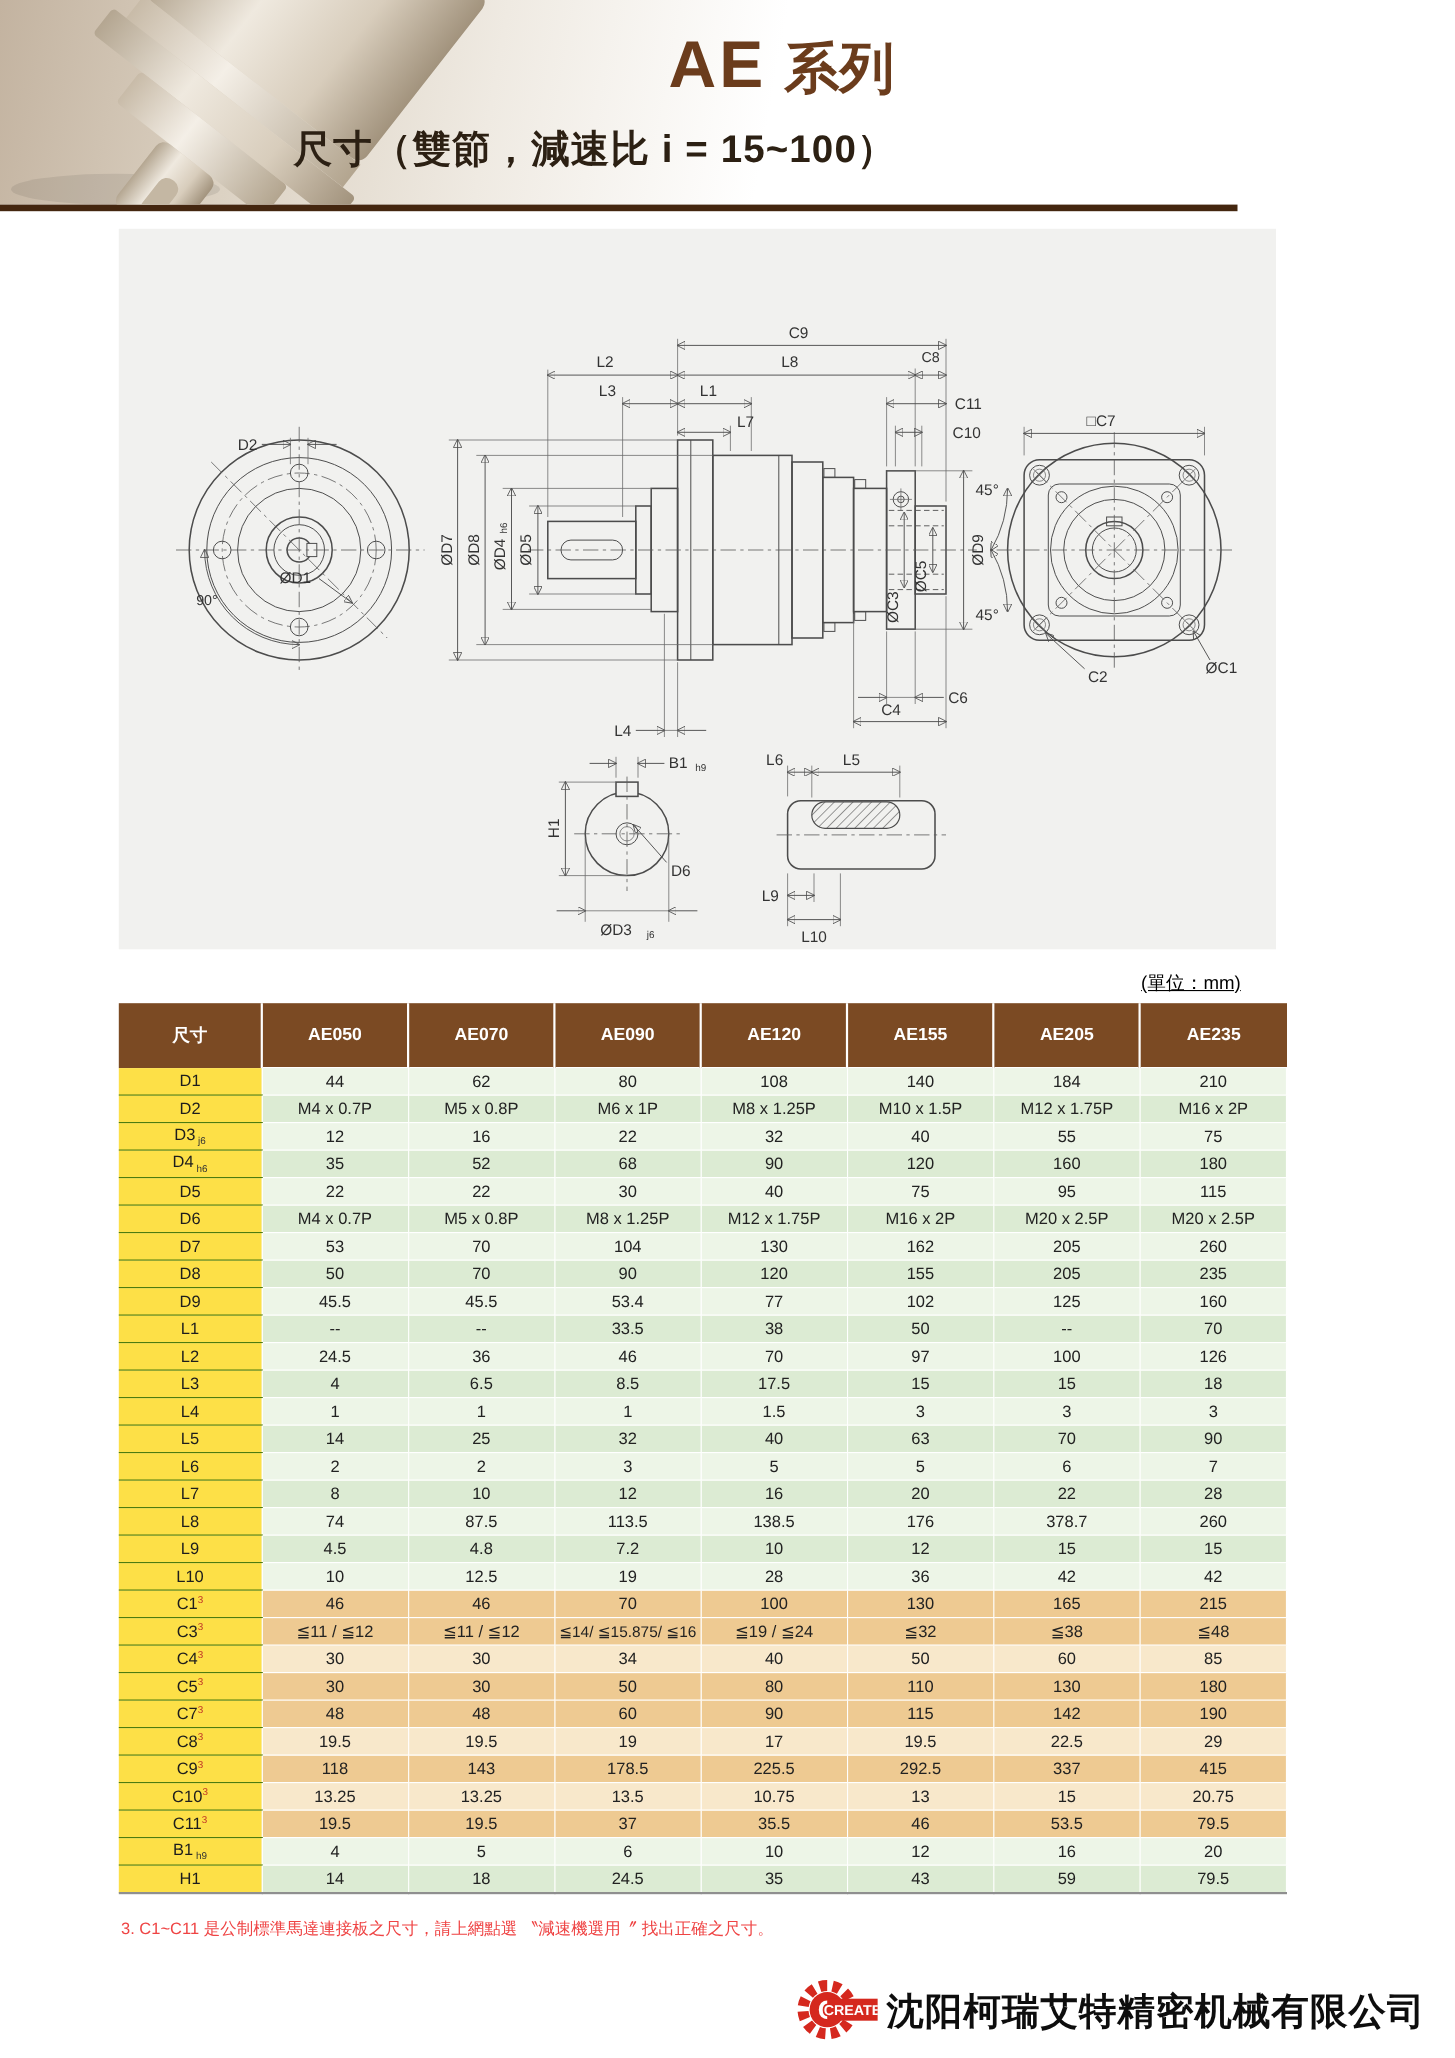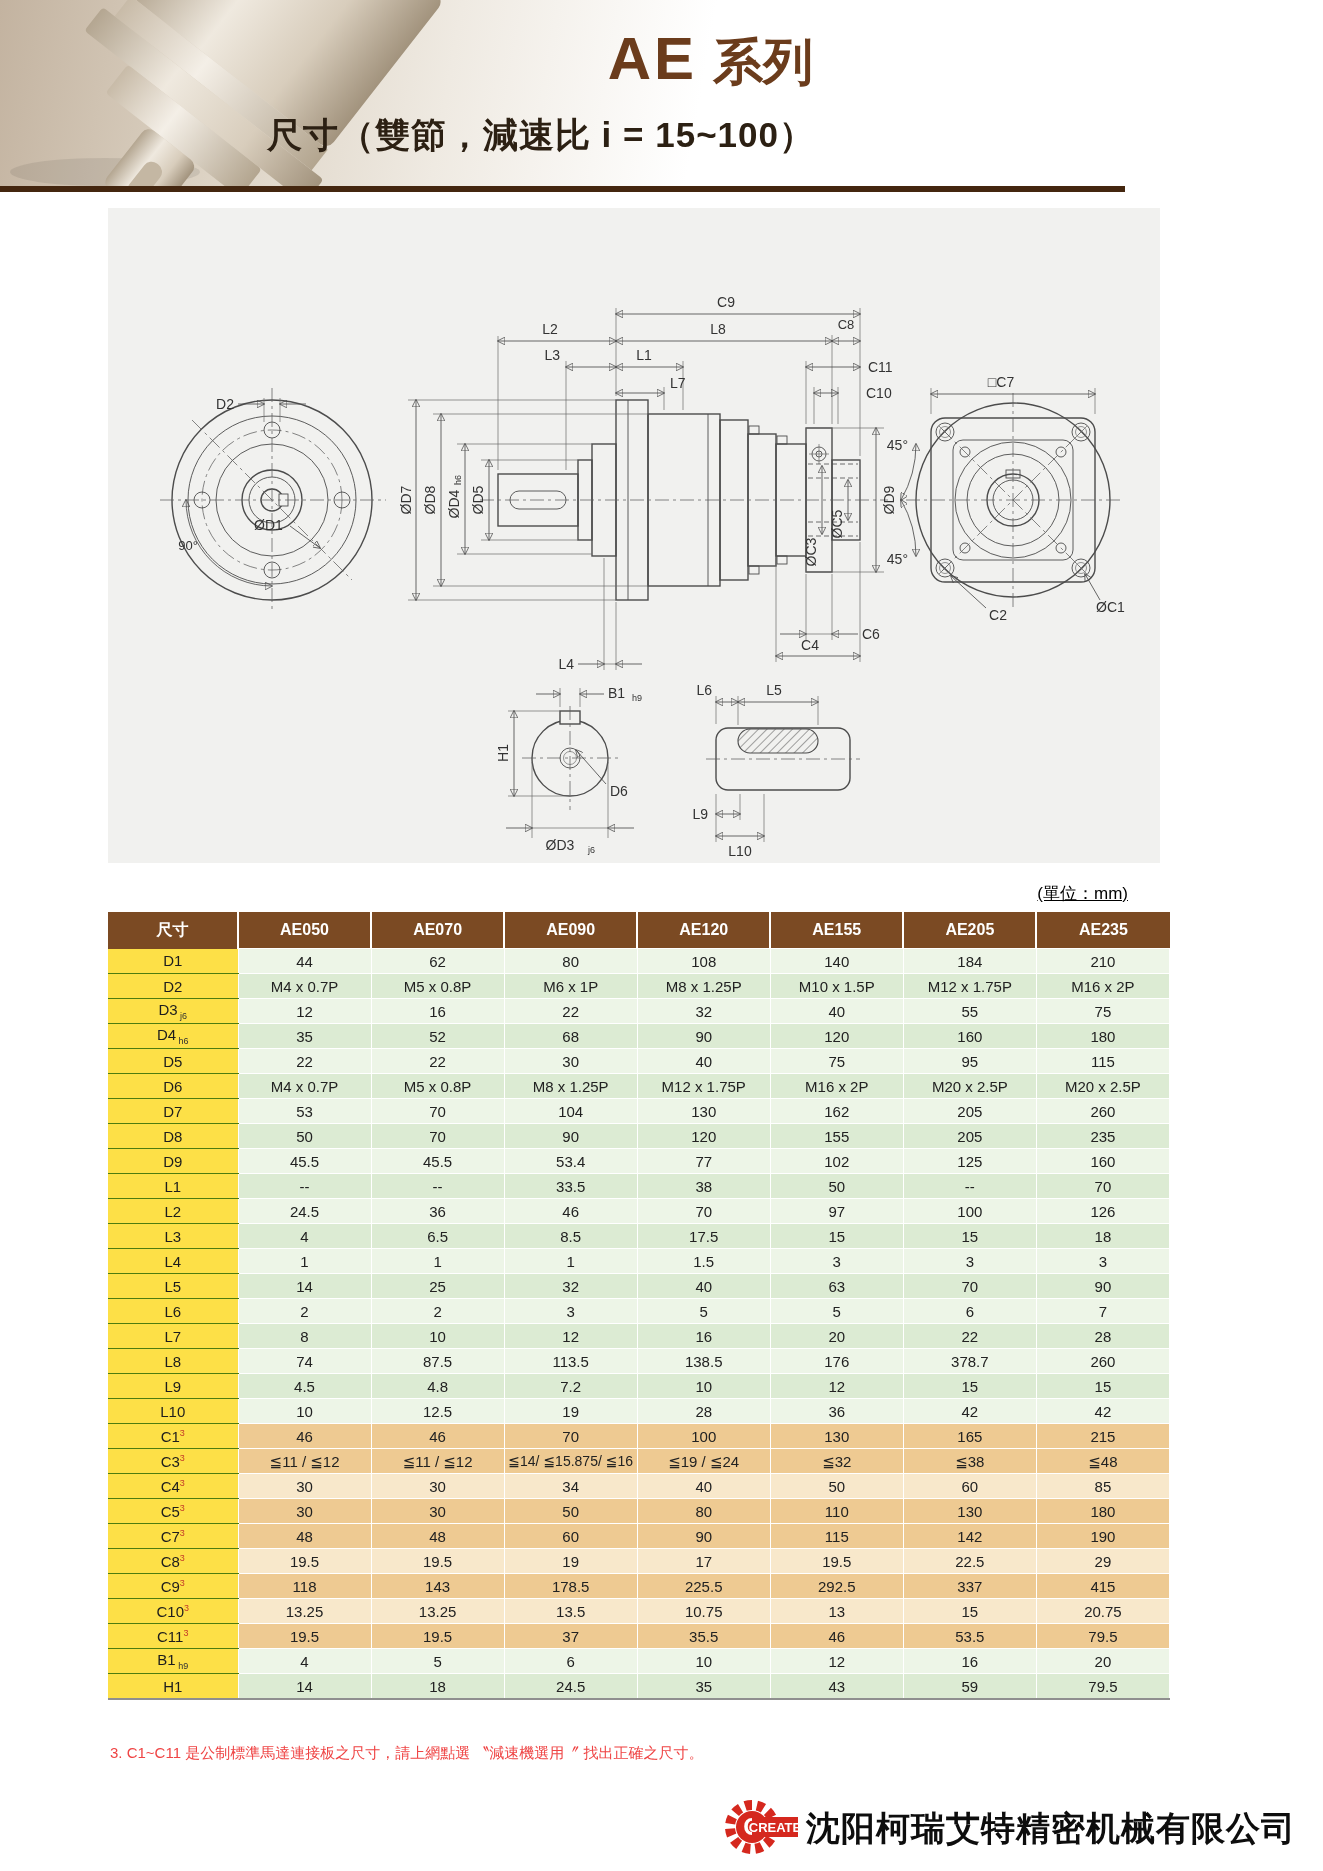--- a/index.html
+++ b/index.html
@@ -34,21 +34,21 @@
   .draw text.sm{font-size:9px;}
   .draw text.md{font-size:13px;}
 
   
   .unit{position:absolute;top:882px;right:195px;font-size:17px;color:#000000;text-decoration:underline;}
 
   
   .dim-table{position:absolute;left:108px;top:912px;width:1062px;border-collapse:collapse;table-layout:fixed;
              border-bottom:2px solid #8f8f8f;}
   .dim-table th{background:#7b4a23;color:#fff;font-size:16px;font-weight:bold;height:28px;
-                border-right:2px solid #fff;padding:4px;}
+                border-right:2px solid #fff;padding:15px;}
   .dim-table th:last-child{border-right:none;}
   .dim-table col.c0{width:130px;}
   .dim-table td{height:24px;font-size:15px;text-align:center;padding:0;color:#222;
                 border:1px solid #ffffff;line-height:1;}
   .dim-table td.lab{background:#fde047;border:none;border-bottom:1px solid #4d7c0f;font-size:15px;color:#1d1d1d;}
   .dim-table td.tiny{font-size:14px;}
   .gl{background:#edf5e7;} .gd{background:#dcebd3;}
   .ol{background:#f8e8cb;} .od{background:#eeca92;}
   sub.tol{font-size:9px;color:#333;}
   sup.n3{font-size:9px;color:#c33a28;}

